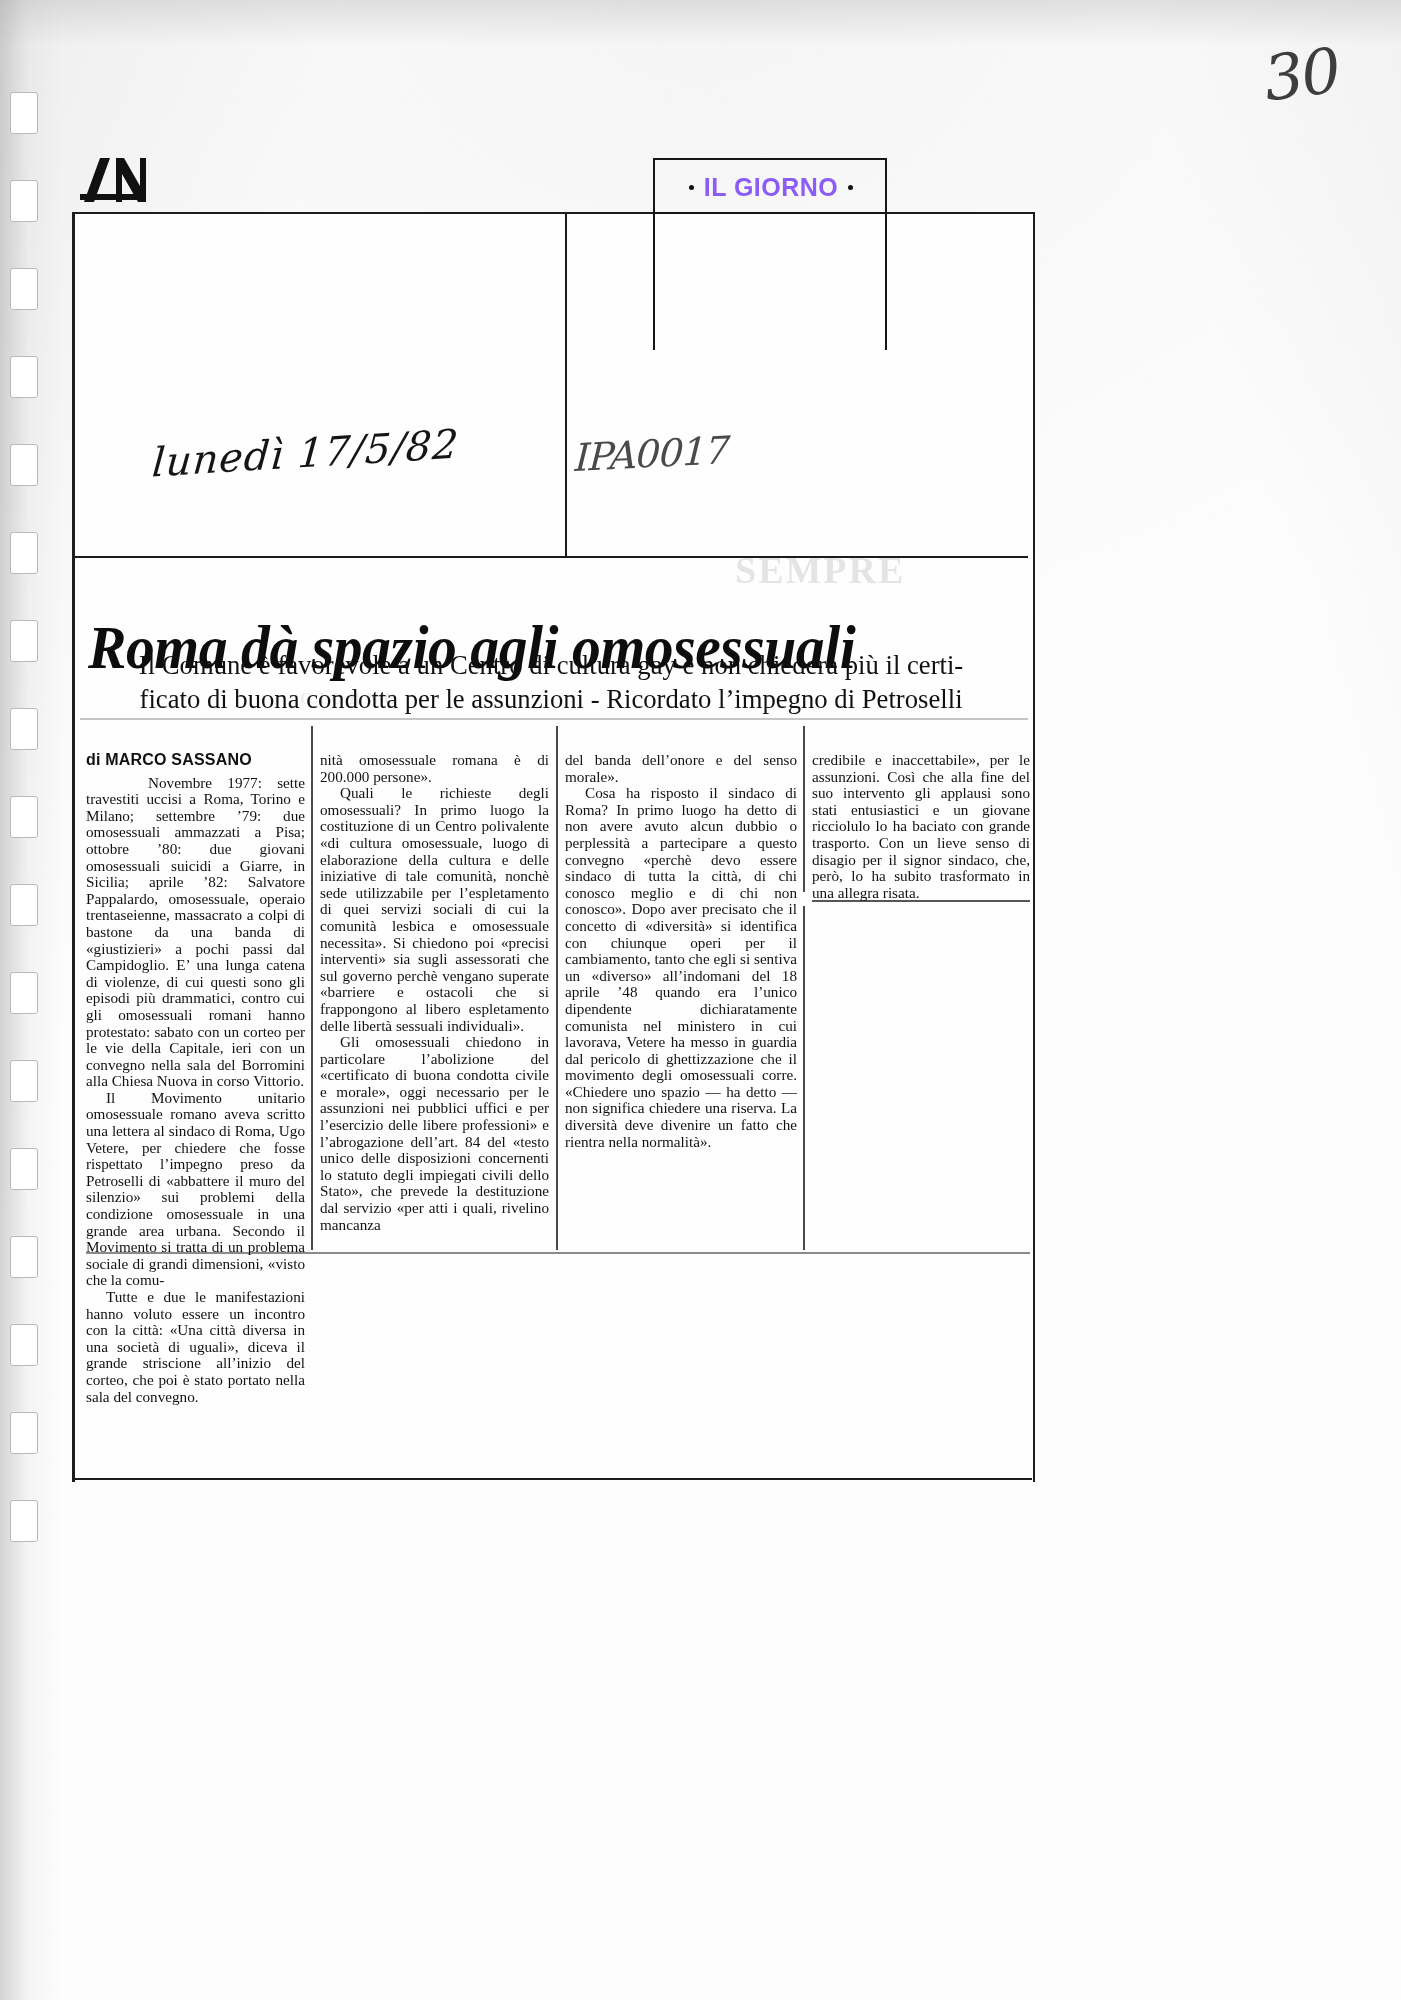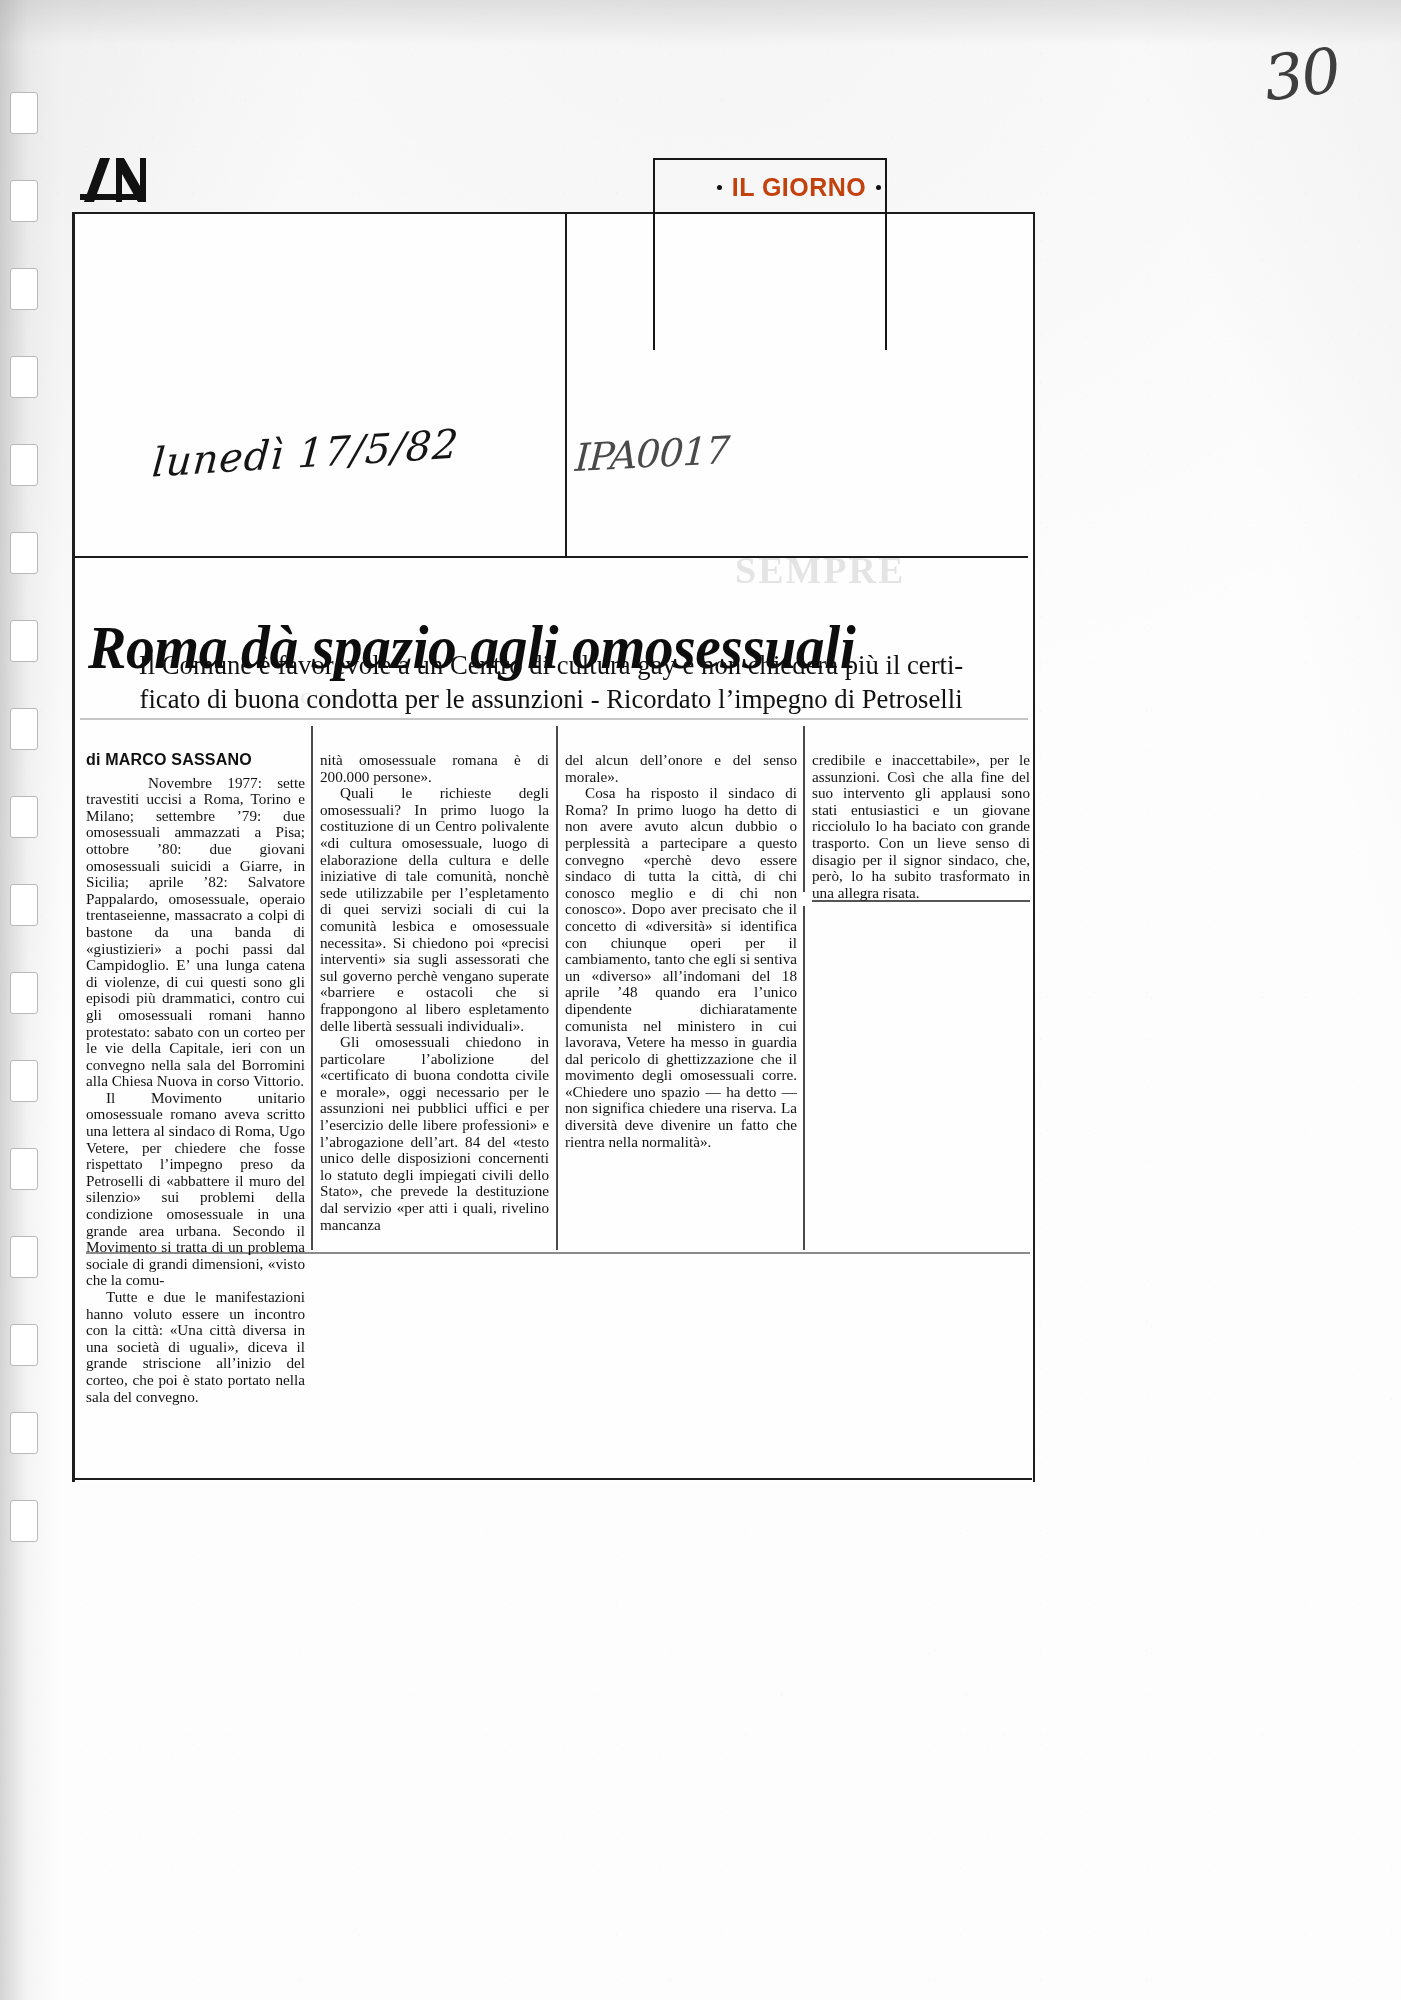--- a/index.html
+++ b/index.html
@@ -88,21 +88,21 @@
   }
   #masthead .mhline{position:absolute;background:#161616;}
   #mh-top   {left:70px;  top:18px;  width:230px;height:2px;}
   #mh-bot   {left:70px;  top:72px;  width:230px;height:2px;}
   #mh-vleft {left:68px;  top:18px;  width:2px;  height:192px;}
   #mh-vright{left:300px; top:18px;  width:2px;  height:192px;}
   #mh-text{
     position:absolute;left:70px;top:27px;width:232px;height:40px;
     display:flex;align-items:center;justify-content:center;gap:10px;
     font-family:"Liberation Sans", sans-serif;
-    font-weight:bold;font-size:25px;letter-spacing:.5px;color:#c2410c;padding-left:28px;
+    font-weight:bold;font-size:25px;letter-spacing:.5px;color:#8b5cf6;
   }
   #mh-text .dot{width:5px;height:5px;background:#111;border-radius:50%;display:inline-block;}
 
   
   #handdate{
     position:absolute;left:152px;top:430px;
     font-family:"DejaVu Serif", serif;
     font-size:40px;font-style:italic;color:#151515;
     transform:rotate(-3.5deg) skewX(-8deg);
     letter-spacing:1px;
@@ -287,19 +287,19 @@
   <p>Tutte e due le manifestazioni hanno voluto essere un incontro con la città: «Una città diversa in una società di uguali», diceva il grande striscione all’inizio del corteo, che poi è stato portato nella sala del convegno.</p>
 </div>
 
 <div class="col" id="col2">
   <p class="noind">nità omosessuale romana è di 200.000 persone».</p>
   <p>Quali le richieste degli omosessuali? In primo luogo la costituzione di un Centro polivalente «di cultura omosessuale, luogo di elaborazione della cultura e delle iniziative di tale comunità, nonchè sede utilizzabile per l’espletamento di quei servizi sociali di cui la comunità lesbica e omosessuale necessita». Si chiedono poi «precisi interventi» sia sugli assessorati che sul governo perchè vengano superate «barriere e ostacoli che si frappongono al libero espletamento delle libertà sessuali individuali».</p>
   <p>Gli omosessuali chiedono in particolare l’abolizione del «certificato di buona condotta civile e morale», oggi necessario per le assunzioni nei pubblici uffici e per l’esercizio delle libere professioni» e l’abrogazione dell’art. 84 del «testo unico delle disposizioni concernenti lo statuto degli impiegati civili dello Stato», che prevede la destituzione dal servizio «per atti i quali, rivelino mancanza</p>
 </div>
 
 <div class="col" id="col3">
-  <p class="noind">del alcun dell’onore e del senso morale».</p>
+  <p class="noind">del banda dell’onore e del senso morale».</p>
   <p>Cosa ha risposto il sindaco di Roma? In primo luogo ha detto di non avere avuto alcun dubbio o perplessità a partecipare a questo convegno «perchè devo essere sindaco di tutta la città, di chi conosco meglio e di chi non conosco». Dopo aver precisato che il concetto di «diversità» si identifica con chiunque operi per il cambiamento, tanto che egli si sentiva un «diverso» all’indomani del 18 aprile ’48 quando era l’unico dipendente dichiaratamente comunista nel ministero in cui lavorava, Vetere ha messo in guardia dal pericolo di ghettizzazione che il movimento degli omosessuali corre. «Chiedere uno spazio — ha detto — non significa chiedere una riserva. La diversità deve divenire un fatto che rientra nella normalità».</p>
 </div>
 
 <div class="col" id="col4">
   <p class="noind">credibile e inaccettabile», per le assunzioni. Così che alla fine del suo intervento gli applausi sono stati entusiastici e un giovane ricciolulo lo ha baciato con grande trasporto. Con un lieve senso di disagio per il signor sindaco, che, però, lo ha subito trasformato in una allegra risata.</p>
 </div>
 
 </body></html>

